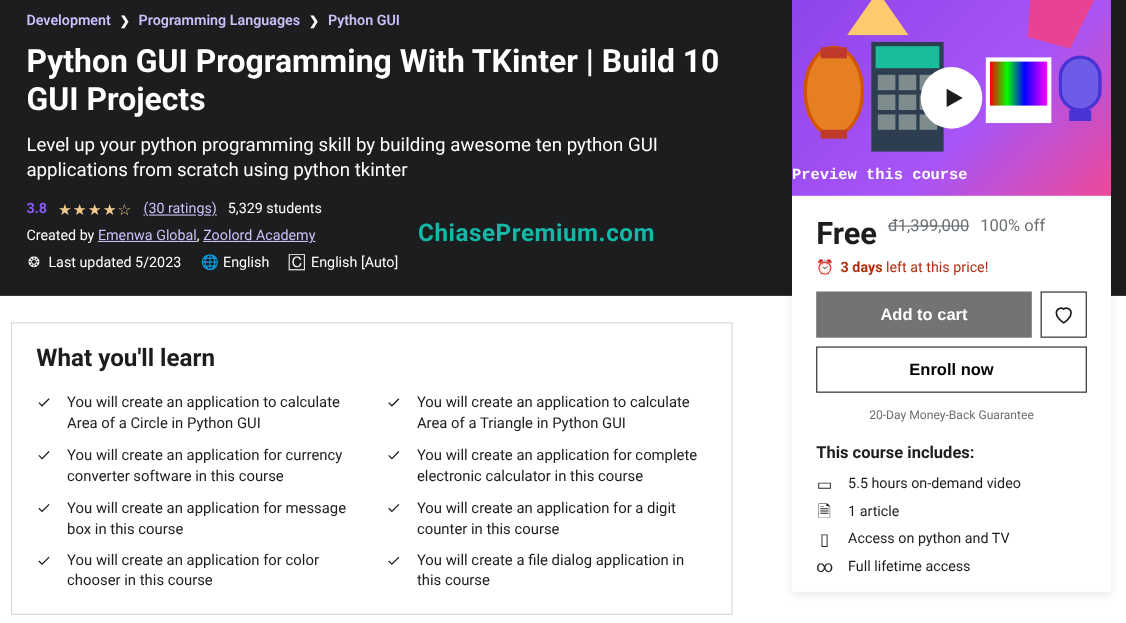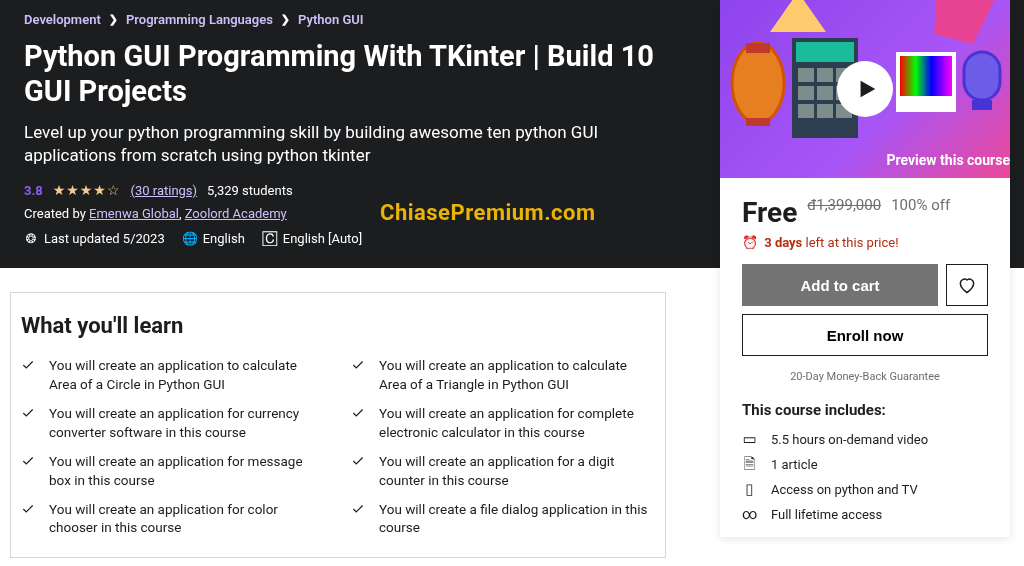--- a/index.html
+++ b/index.html
@@ -16,28 +16,28 @@
     .stars { color: #f3ca8c; letter-spacing: 1px; font-size: 14px; }
     .ratings-link { color: #cec0fc; text-decoration: underline; }
     .students { color: #fff; }
     .created-by { font-size: 13px; margin-top: 8px; }
     .created-by a { color: #cec0fc; text-decoration: underline; }
     .meta-row2 { display: flex; align-items: center; gap: 18px; margin-top: 10px; font-size: 13px; }
     .meta-row2 .item { display: flex; align-items: center; gap: 6px; }
     .meta-row2 svg, .meta-row2 .glyph { width: 14px; height: 14px; fill: #fff; }
     .glyph { display: inline-block; text-align: center; line-height: 14px; font-size: 13px; }
     
-    .watermark { position: absolute; left: 380px; top: 200px; color: #eab308; font-weight: 700; font-size: 22px; letter-spacing: 0.5px; }
+    .watermark { position: absolute; left: 380px; top: 200px; color: #14b8a6; font-weight: 700; font-size: 22px; letter-spacing: 0.5px; }
     
     .sidebar { position: absolute; right: 14px; top: 0; width: 290px; background: #fff; box-shadow: 0 2px 8px rgba(0,0,0,.1); }
     .preview-box { height: 178px; background: linear-gradient(135deg, #8e44ec, #a855f7 60%, #ec4899); position: relative; overflow: hidden; display:flex; align-items:center; justify-content:center; }
     .deco { position: absolute; }
     .play-btn { width: 56px; height: 56px; border-radius: 50%; background: #fff; display: flex; align-items: center; justify-content: center; z-index:2; }
     .play-btn svg { width: 22px; height: 22px; margin-left: 4px; }
-    .preview-text { position: absolute; bottom: 10px; width: 100%; text-align: right; color: #fff; font-weight: 700; font-size: 14px; z-index:2; }
+    .preview-text { position: absolute; bottom: 10px; width: 100%; text-align: left; color: #fff; font-weight: 700; font-size: 14px; z-index:2;font-family:Liberation Mono, monospace; }
     
     .side-body { padding: 18px 22px 10px; }
     .price-row { display: flex; align-items: flex-start; gap: 10px; }
     .price-free { font-size: 28px; font-weight: 700; color: #1c1d1f; }
     .price-old { text-decoration: line-through; color: #6a6f73; font-size: 15px; }
     .price-off { color: #6a6f73; font-size: 15px; }
     .alarm-row { color: #b32d0f; font-size: 13px; margin-top: 6px; display: flex; align-items: center; gap: 6px; }
     .alarm-row b { font-weight: 700; }
     
     .cart-row { display: flex; gap: 8px; margin-top: 14px; }
@@ -46,21 +46,21 @@
     .btn-wish svg { width: 20px; height: 20px; }
     .btn-enroll { width: 100%; height: 42px; border: 1px solid #1c1d1f; background: #fff; font-size: 15px; font-weight: 700; margin-top: 8px; cursor: pointer; }
     .guarantee { text-align: center; font-size: 11px; color: #6a6f73; margin-top: 14px; }
     
     .includes-h { font-weight: 700; font-size: 15px; margin-top: 18px; color: #1c1d1f; }
     .includes-list { list-style: none; margin-top: 8px; }
     .includes-list li { display: flex; align-items: center; gap: 14px; font-size: 13px; color: #1c1d1f; padding: 5px 0; }
     .includes-list svg, .includes-list .ic { width: 15px; height: 15px; flex-shrink: 0; }
     .ic { display:inline-block; text-align:center; font-size:15px; line-height:15px; }
     
-    .learn-box { margin: 24px 10px 0 10px; border: 1px solid #d1d7dc; padding: 20px 10px; width: 656px; }
+    .learn-box { margin: 24px 10px 0 10px; border: 1px solid #d1d7dc; padding: 20px 22px; width: 656px; }
     .learn-box h2 { font-size: 22px; font-weight: 700; color: #1c1d1f; }
     .learn-grid { display: grid; grid-template-columns: 1fr 1fr; gap: 10px 26px; margin-top: 18px; }
     .learn-item { display: flex; gap: 14px; font-size: 13.5px; color: #1c1d1f; line-height: 1.4; }
     .learn-item svg { width: 14px; height: 14px; flex-shrink: 0; margin-top: 2px; }
   </style>
 </head>
 <body>
 
 <div class="hero">
   <div class="breadcrumb">

